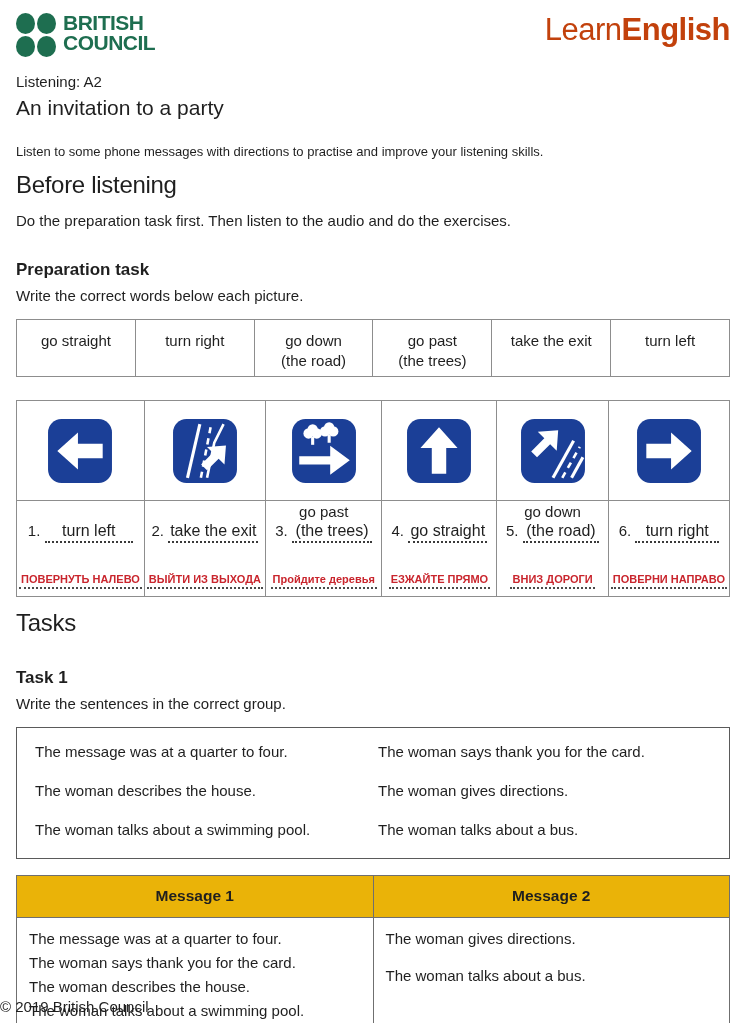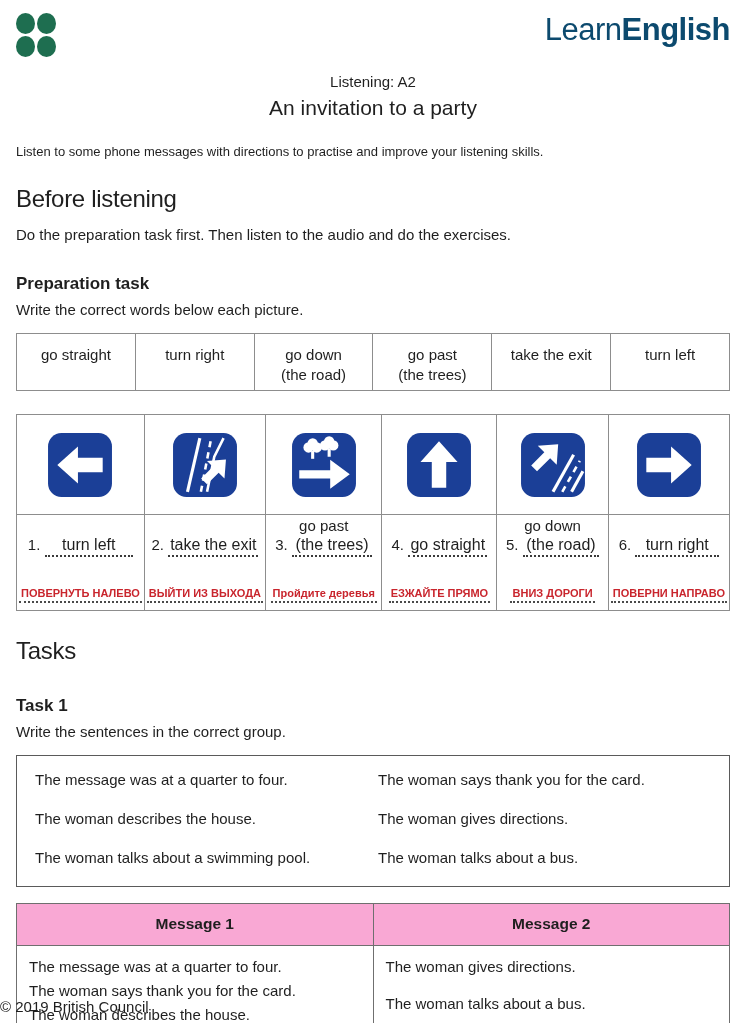--- a/index.html
+++ b/index.html
@@ -12,31 +12,31 @@
     overflow:hidden;
   }
   .page { width:746px; height:1023px; padding:8px 16px 0; position:relative; }
 
   
   .header-row { display:flex; justify-content:space-between; align-items:flex-start; }
   .bc-logo { display:flex; align-items:flex-start; gap:7px; padding-top:2px; }
   .bc-dots { display:grid; grid-template-columns:19px 19px; grid-template-rows:21px 21px; gap:2px 2px; padding-top:3px; }
   .bc-dot { width:19px; height:21px; border-radius:50%; background:#1e6e50; }
   .bc-name { color:#1e6e50; font-weight:bold; font-size:21px; line-height:0.95; letter-spacing:-0.5px; padding-top:3px; }
-  .le-logo { font-size:31px; color:#0c4a6e; padding-top:4px; letter-spacing:-0.5px; }
+  .le-logo { font-size:31px; color:#c2410c; padding-top:4px; letter-spacing:-0.5px; }
   .le-learn { font-weight:400; }
   .le-english { font-weight:bold; }
 
-  .title-block { text-align:center; margin-top:16px; }
+  .title-block { text-align:left; margin-top:16px; }
   .level { font-size:15px; margin-bottom:6px; }
   .doc-title { font-size:21px; font-weight:400; }
 
   .intro { font-size:13px; margin-top:24px; }
 
-  h2.section { font-size:24px; font-weight:400; margin-top:26px; letter-spacing:-0.3px; }
+  h2.section { font-size:24px; font-weight:400; margin-top:12px; letter-spacing:-0.3px; }
   .section-sub { font-size:15px; margin-top:13px; }
 
   h3.task-head { font-size:17px; font-weight:bold; margin-top:31px; }
   .task-sub { font-size:15px; margin-top:7px; }
 
   
   table { border-collapse:collapse; width:100%; }
   .word-table { margin-top:15px; }
   .word-table td {
     border:1px solid #8d8d8d; width:16.66%; height:57px;
@@ -68,21 +68,21 @@
   .pool-box {
     border:1px solid #5a5a5a; margin-top:15px;
     display:grid; grid-template-columns:1fr 1fr; column-gap:10px; row-gap:21px;
     padding:15px 18px 19px; font-size:15px;
   }
   .pool-item { line-height:1.2; }
 
   
   .msg-table { margin-top:16px; }
   .msg-table th {
-    border:1px solid #6f6f6f; background:#f9a8d4; font-size:15.5px; font-weight:bold;
+    border:1px solid #6f6f6f; background:#eab308; font-size:15.5px; font-weight:bold;
     height:42px; text-align:center; width:50%;
   }
   .msg-table td {
     border:1px solid #6f6f6f; vertical-align:top; padding:9px 12px 12px; font-size:15px;
     height:112px;
   }
   .msg-line { line-height:1.62; }
   .msg-line.gap { margin-top:13px; }
 
   
@@ -96,20 +96,24 @@
 
 <div class="page">
 
   <div class="header-row">
     <div class="bc-logo">
       <div class="bc-dots">
         <div class="bc-dot"></div>
         <div class="bc-dot"></div>
         <div class="bc-dot"></div>
         <div class="bc-dot"></div>
+      </div>
+      <div class="bc-name">
+        <div>BRITISH</div>
+        <div>COUNCIL</div>
       </div>
     </div>
     <div class="le-logo">
       <span class="le-learn">Learn</span><span class="le-english">English</span>
     </div>
   </div>
 
   <div class="title-block">
     <div class="level">Listening: A2</div>
     <div class="doc-title">An invitation to a party</div>

